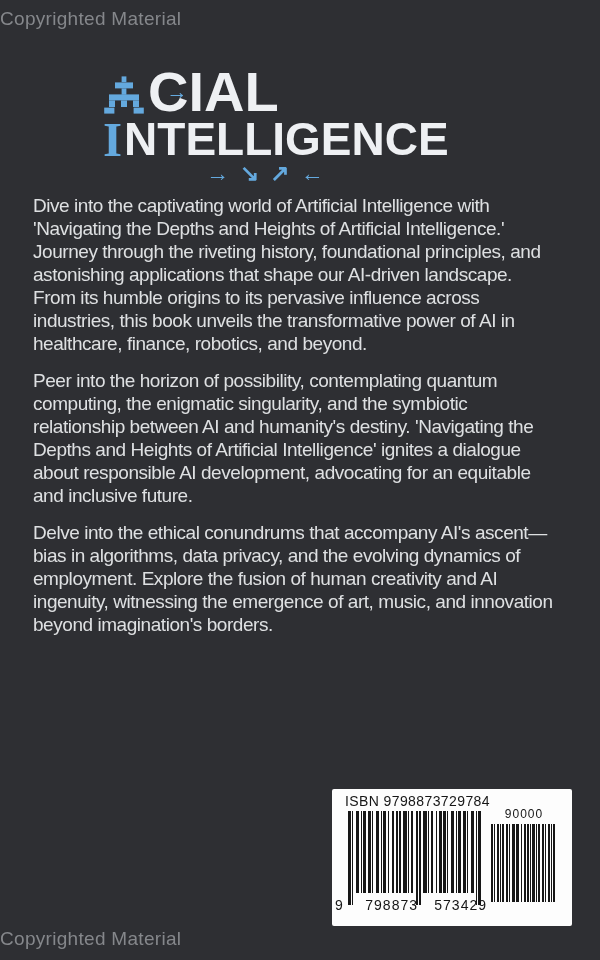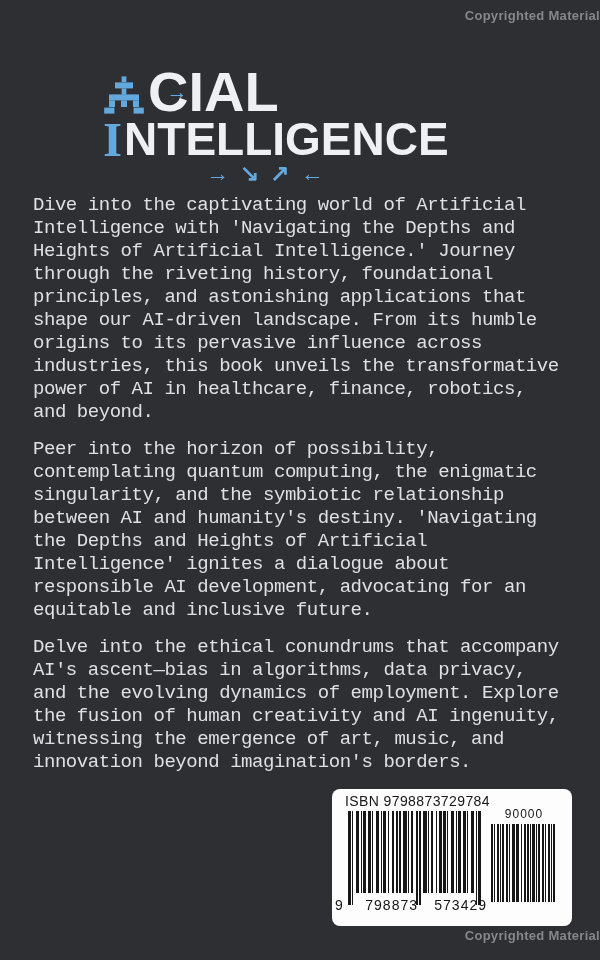--- a/index.html
+++ b/index.html
@@ -3,45 +3,45 @@
 <meta charset="utf-8">
 <style>
   :root{
     --bg:#2e2f33; --accent:#64a9de; --title:#eef0f3; --body:#dee0e2;
     --muted:#85878b; --bcbg:#fdfdfd; --ink:#161616;
   }
   html,body{margin:0;padding:0;background:var(--bg);}
   .page{position:relative;width:600px;height:960px;background:var(--bg);
         font-family:"Liberation Sans",sans-serif;overflow:hidden;}
 
-  .copy-top,.copy-bottom{position:absolute;width:100%;text-align:right;
-        color:var(--muted);font-size:13px;font-weight:700;letter-spacing:.3px;}
+  .copy-top,.copy-bottom{position:absolute;width:100%;text-align:left;
+        color:var(--muted);font-size:19px;font-weight:400;letter-spacing:.3px;}
   .copy-top{top:8px;}
   .copy-bottom{top:928px;}
 
   .title-row1{position:absolute;left:103px;top:64px;display:flex;align-items:flex-end;
         color:var(--title);font-weight:700;font-size:56px;line-height:1;letter-spacing:0;}
   .a-icon{display:block;margin:0 3px 3px 0;}
   .title-row2{position:absolute;left:103px;top:116px;display:flex;align-items:flex-end;
         color:var(--title);font-weight:700;font-size:46px;line-height:1;}
   .serif-i{font-family:"Liberation Serif",serif;font-weight:700;color:var(--accent);
         font-size:49px;line-height:.92;margin-right:2px;}
   .c-wrap{position:relative;display:inline-block;}
   .c-arrow{position:absolute;right:1px;top:50%;transform:translateY(-54%);
         color:var(--accent);font-size:21px;font-weight:700;line-height:1;}
 
   .arrows{position:absolute;left:206px;top:160px;display:flex;gap:11px;
         color:var(--accent);font-size:23px;font-weight:700;}
 
   .blurb{position:absolute;left:33px;top:194px;width:538px;color:var(--body);
         font-size:19px;line-height:23px;letter-spacing:-.45px;}
-  .blurb p{margin:0 12px 14px 0;font-family:Liberation Mono, monospace;}
+  .blurb p{margin:0 12px 14px 0;}
 
   .barcode{position:absolute;left:332px;top:789px;width:240px;height:137px;
-        background:var(--bcbg);border-radius:8px;color:var(--ink);}
+        background:var(--bcbg);border-radius:2px;color:var(--ink);}
   .isbn-label{position:absolute;top:4px;left:13px;font-size:14px;letter-spacing:.4px;}
   .main-bars{position:absolute;left:16px;top:22px;width:136px;height:96px;
         display:flex;align-items:flex-start;}
   .main-bars .bar{background:var(--ink);height:82px;flex:none;}
   .main-bars .bar.tall{height:94px;}
   .main-digits{position:absolute;left:3px;top:108px;width:152px;display:flex;
         font-size:14px;letter-spacing:1px;}
   .main-digits .d0{width:14px;text-align:left;}
   .main-digits .dg{flex:1;text-align:right;}
   .addon{position:absolute;left:157px;top:18px;width:70px;text-align:center;}

